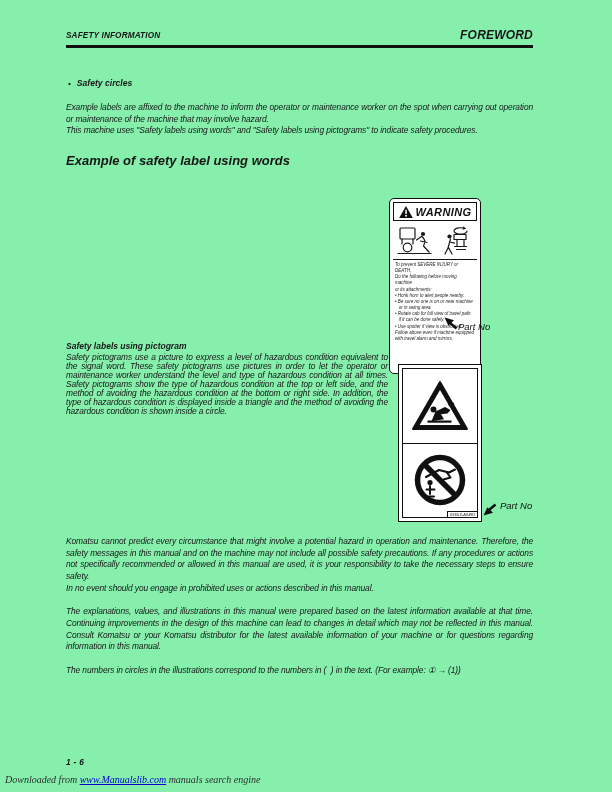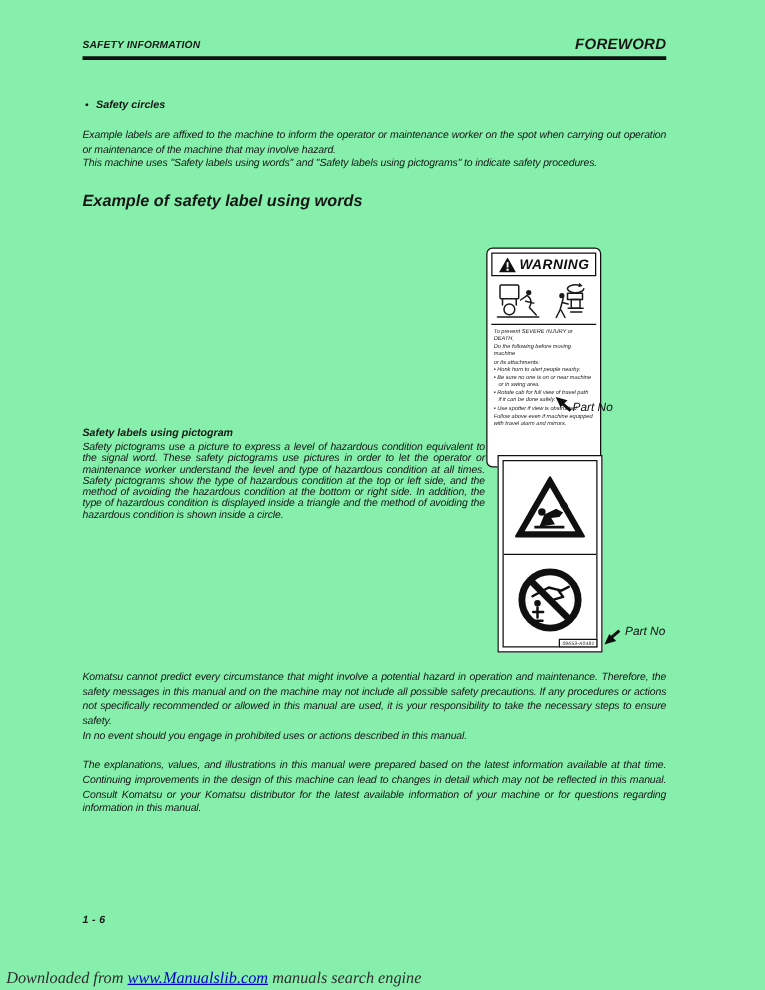--- a/index.html
+++ b/index.html
@@ -69,23 +69,23 @@
   .plabel-part{
     position:absolute;right:-1px;bottom:-1px;font-size:3.9px;background:#fff;
     border:0.8px solid #101010;padding:0 1.5px;color:#222;letter-spacing:0.2px;
   }
 
   .body-blocks{left:66px;top:536px;width:467px;}
   .pk{margin:0 0 0 0;}
   .pe{margin:11.7px 0 0 0;}
   .pn{margin:11.7px 0 0 0;}
 
-  .footer-page{left:66px;top:730px;font-size:8.4px;font-weight:bold;letter-spacing:0.3px;}
+  .footer-page{left:66px;top:757px;font-size:8.4px;font-weight:bold;letter-spacing:0.3px;}
   .watermark{
-    left:5px;top:774px;font-size:13px;color:#2e2e2e;
+    left:5px;top:774px;font-size:10px;color:#2e2e2e;
     font-family:"Liberation Serif",serif;
   }
   .watermark a{color:#0000cc;text-decoration:underline;cursor:pointer;}
 </style>
 </head>
 <body>
 
 <div class="page">
 
   <div class="abs hdr-left">SAFETY INFORMATION</div>
@@ -201,20 +201,21 @@
       <path d="M0.5 0.5 L10 3.2 L4.4 8.8 Z" fill="#101010"></path>
       <path d="M5.5 5.5 L12.5 11.5" stroke="#101010" stroke-width="2.4"></path>
     </svg>
   </span>
   <div class="abs pn2-text partno-caption">Part No</div>
 
   <div class="abs body-blocks">
     <div class="para pk">Komatsu cannot predict every circumstance that might involve a potential hazard in operation and maintenance. Therefore, the safety messages in this manual and on the machine may not include all possible safety precautions. If any procedures or actions not specifically recommended or allowed in this manual are used, it is your responsibility to take the necessary steps to ensure safety.
 In no event should you engage in prohibited uses or actions described in this manual.</div>
     <div class="para pe">The explanations, values, and illustrations in this manual were prepared based on the latest information available at that time.  Continuing  improvements  in the design of this machine can lead to changes in detail which may not be reflected in this manual.  Consult Komatsu or your Komatsu distributor for the latest available information of your machine or for  questions  regarding information in this manual.</div>
+    <div class="para pn">The numbers in circles in the illustrations correspond to the numbers in (&nbsp;&nbsp;) in the text.  (For example: ① → (1))</div>
   </div>
 
   <div class="abs footer-page">1 - 6</div>
   <div class="abs watermark">
     <span>Downloaded from </span><a>www.Manualslib.com</a><span> manuals search engine</span>
   </div>
 
 </div>
 
 </body></html>

